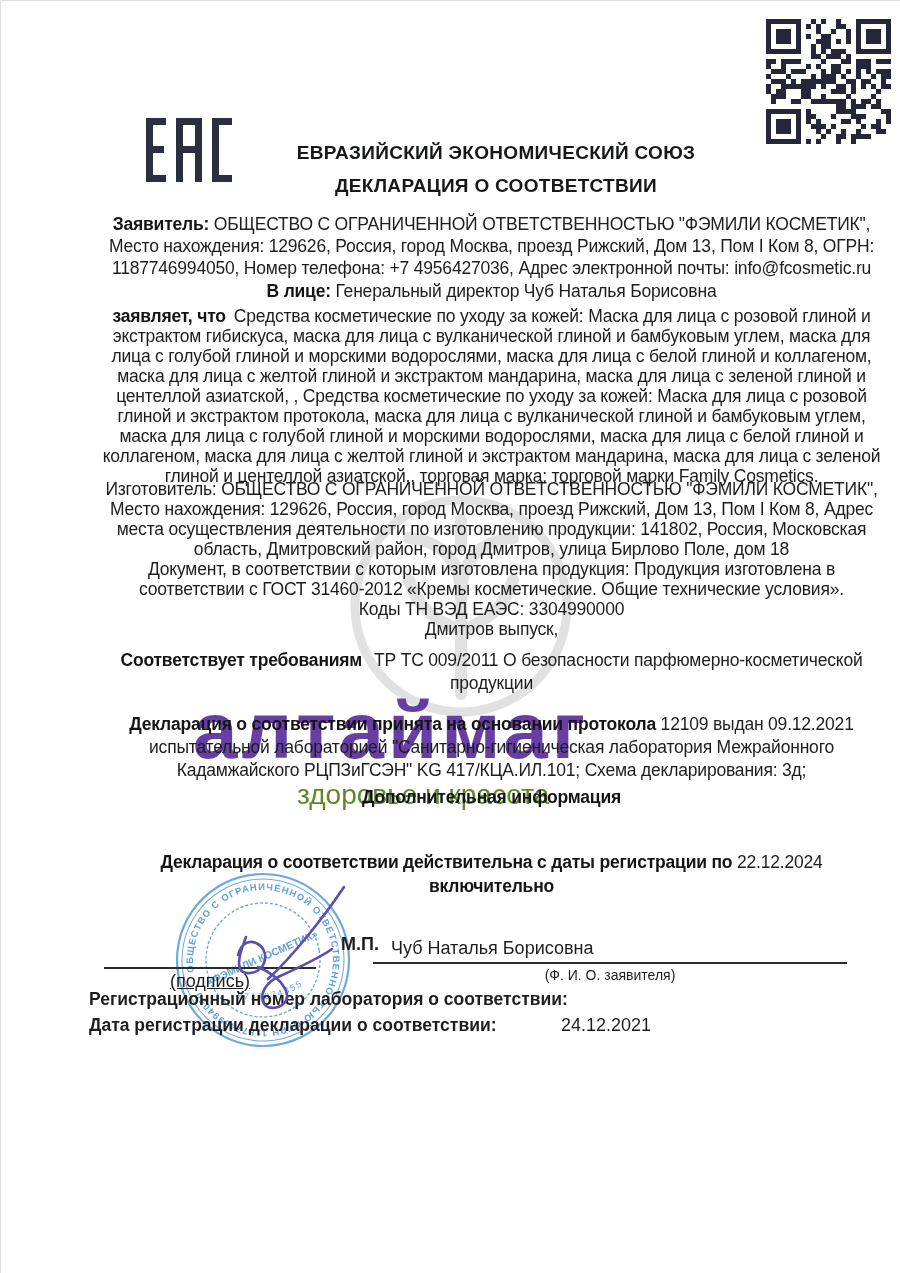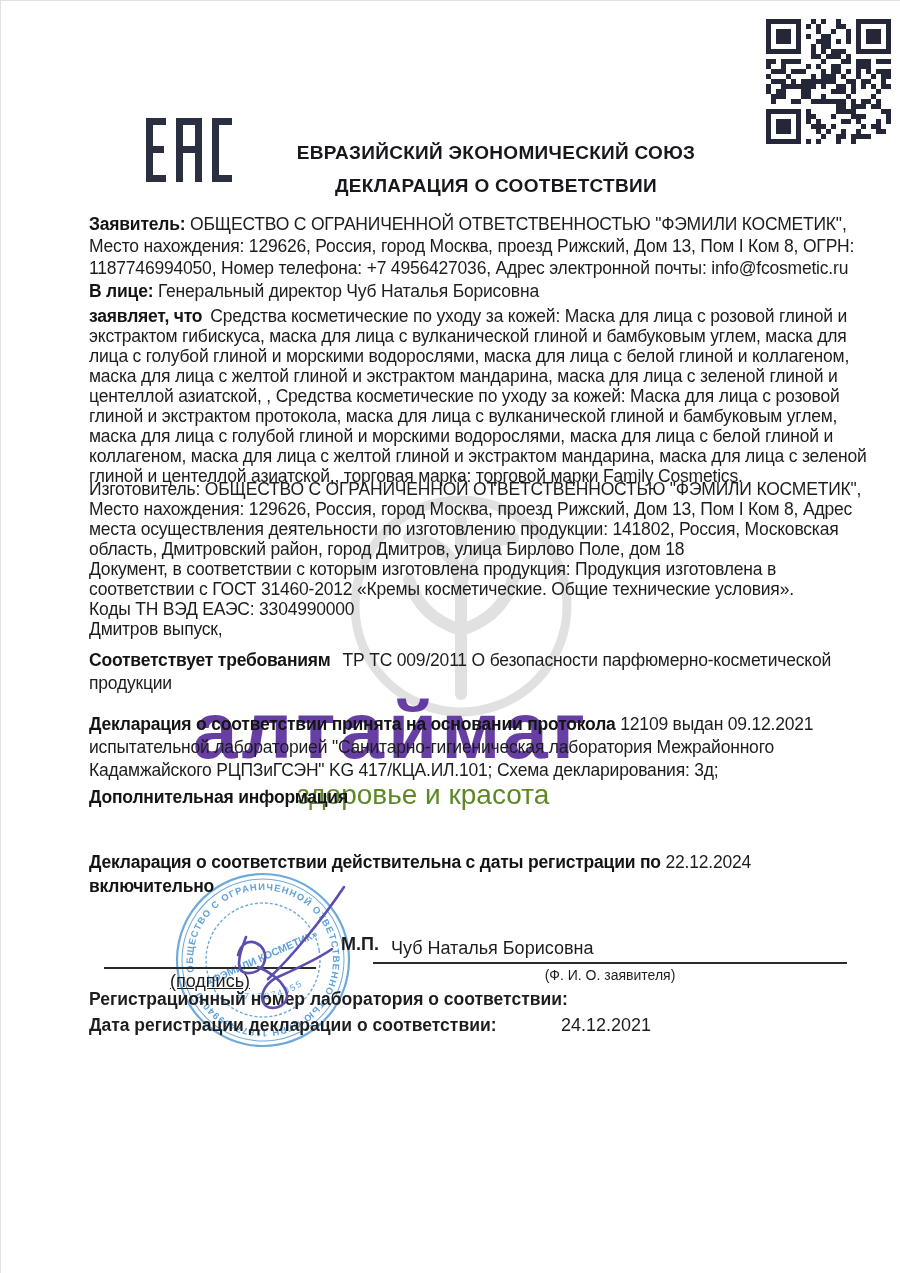--- a/index.html
+++ b/index.html
@@ -10,21 +10,21 @@
     color:#1d1d1f;
   }
   .abs{position:absolute;}
   
   .qr{left:765px; top:18px;}
   .eac{left:145px; top:117px;}
   .titles{left:90px; top:141px; width:810px; text-align:center; z-index:2;}
   .title{font-weight:bold; font-size:19px; letter-spacing:.3px; color:#17181c; white-space:nowrap;}
   .title2{margin-top:11px;}
   
-  .para{left:88px; width:805px; font-size:17.5px; letter-spacing:-0.2px; line-height:20px; z-index:2;}
+  .para{left:88px; width:805px; font-size:17.5px; letter-spacing:-0.2px; line-height:20px; z-index:2;text-align:center;}
   .para .line{white-space:nowrap;}
   .para b{font-weight:bold; color:#141416;}
   .p-declarant{top:212px; line-height:22px;}
   .p-rep{top:279px; line-height:22px;}
   .p-declare{top:305px;}
   .p-manu{top:478px;}
   .p-comply{top:648px; line-height:23px;}
   .p-comply .val{margin-left:12px;}
   .p-basis{top:712px; line-height:23px;}
   .p-addinfo{top:786px;}

